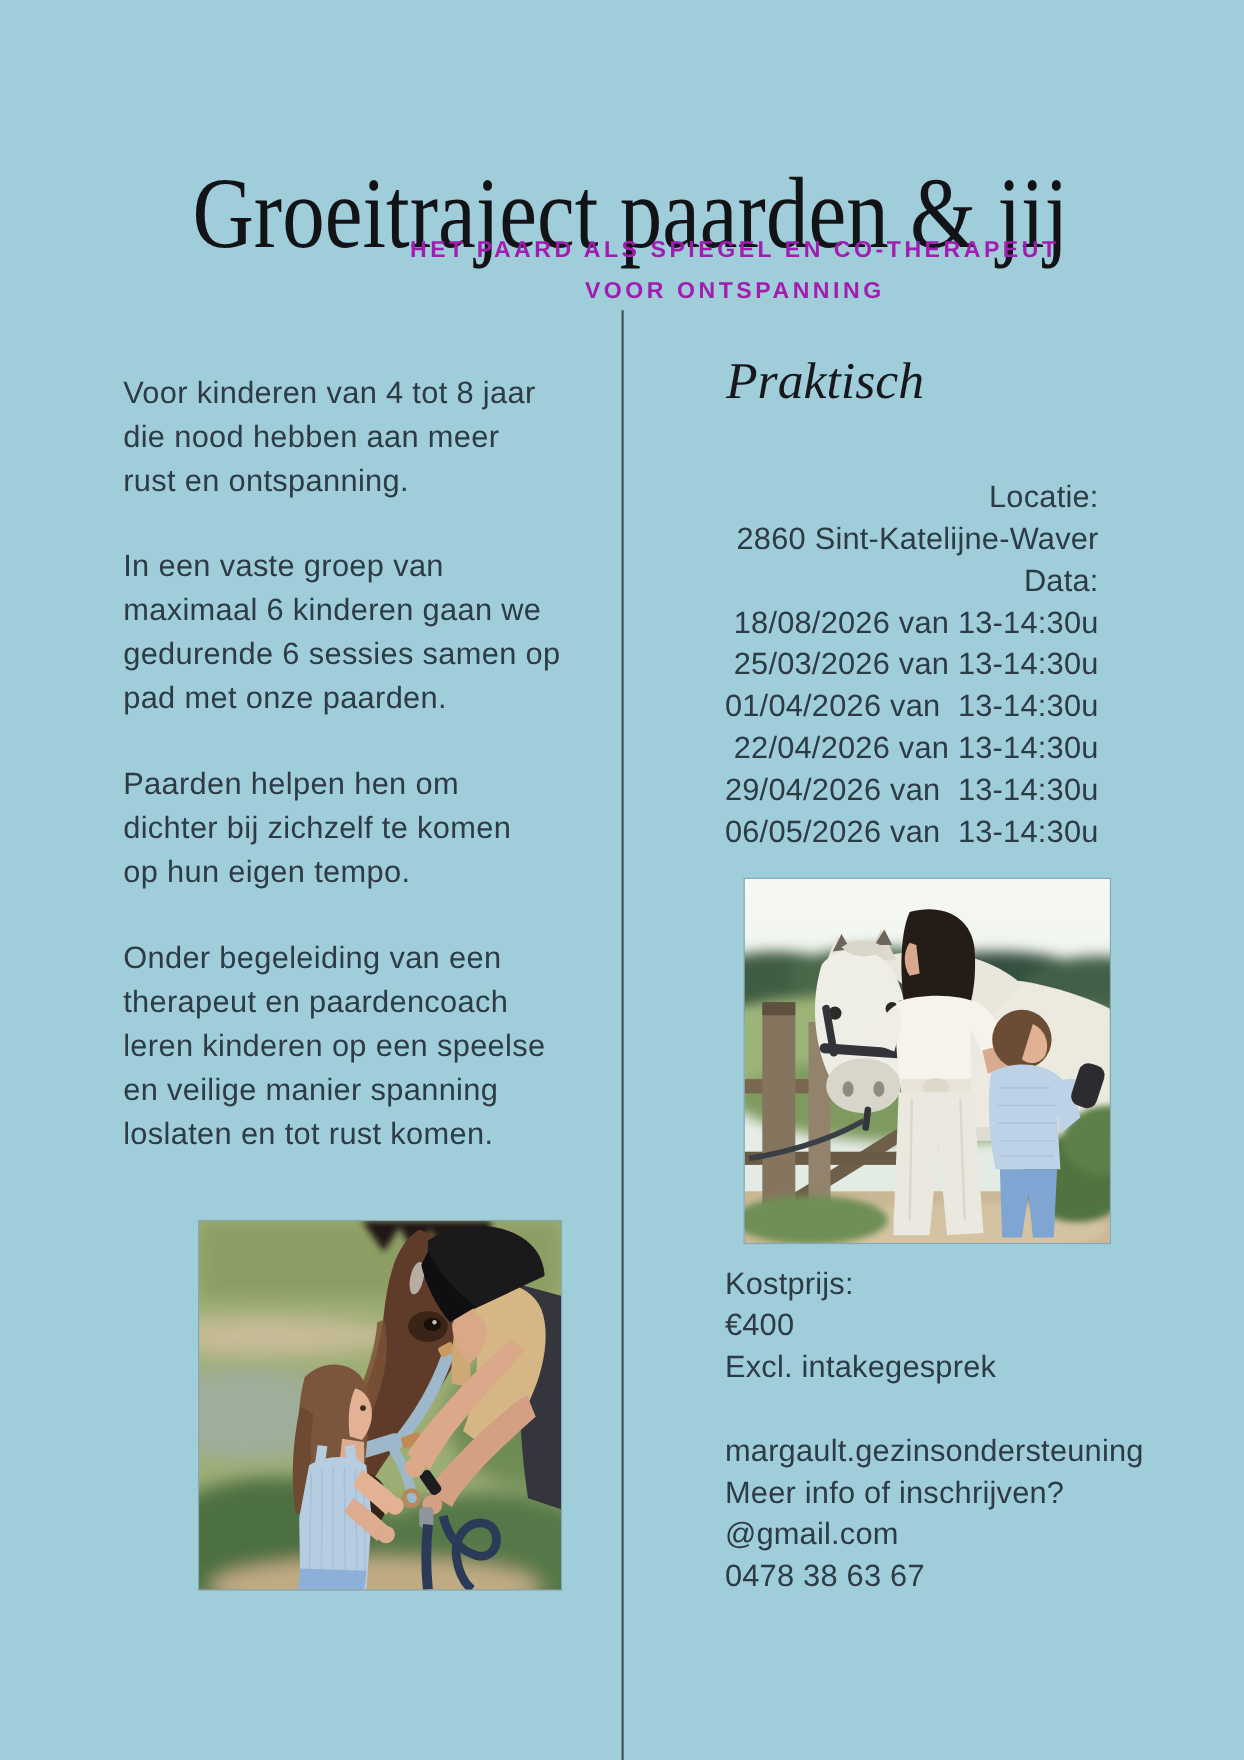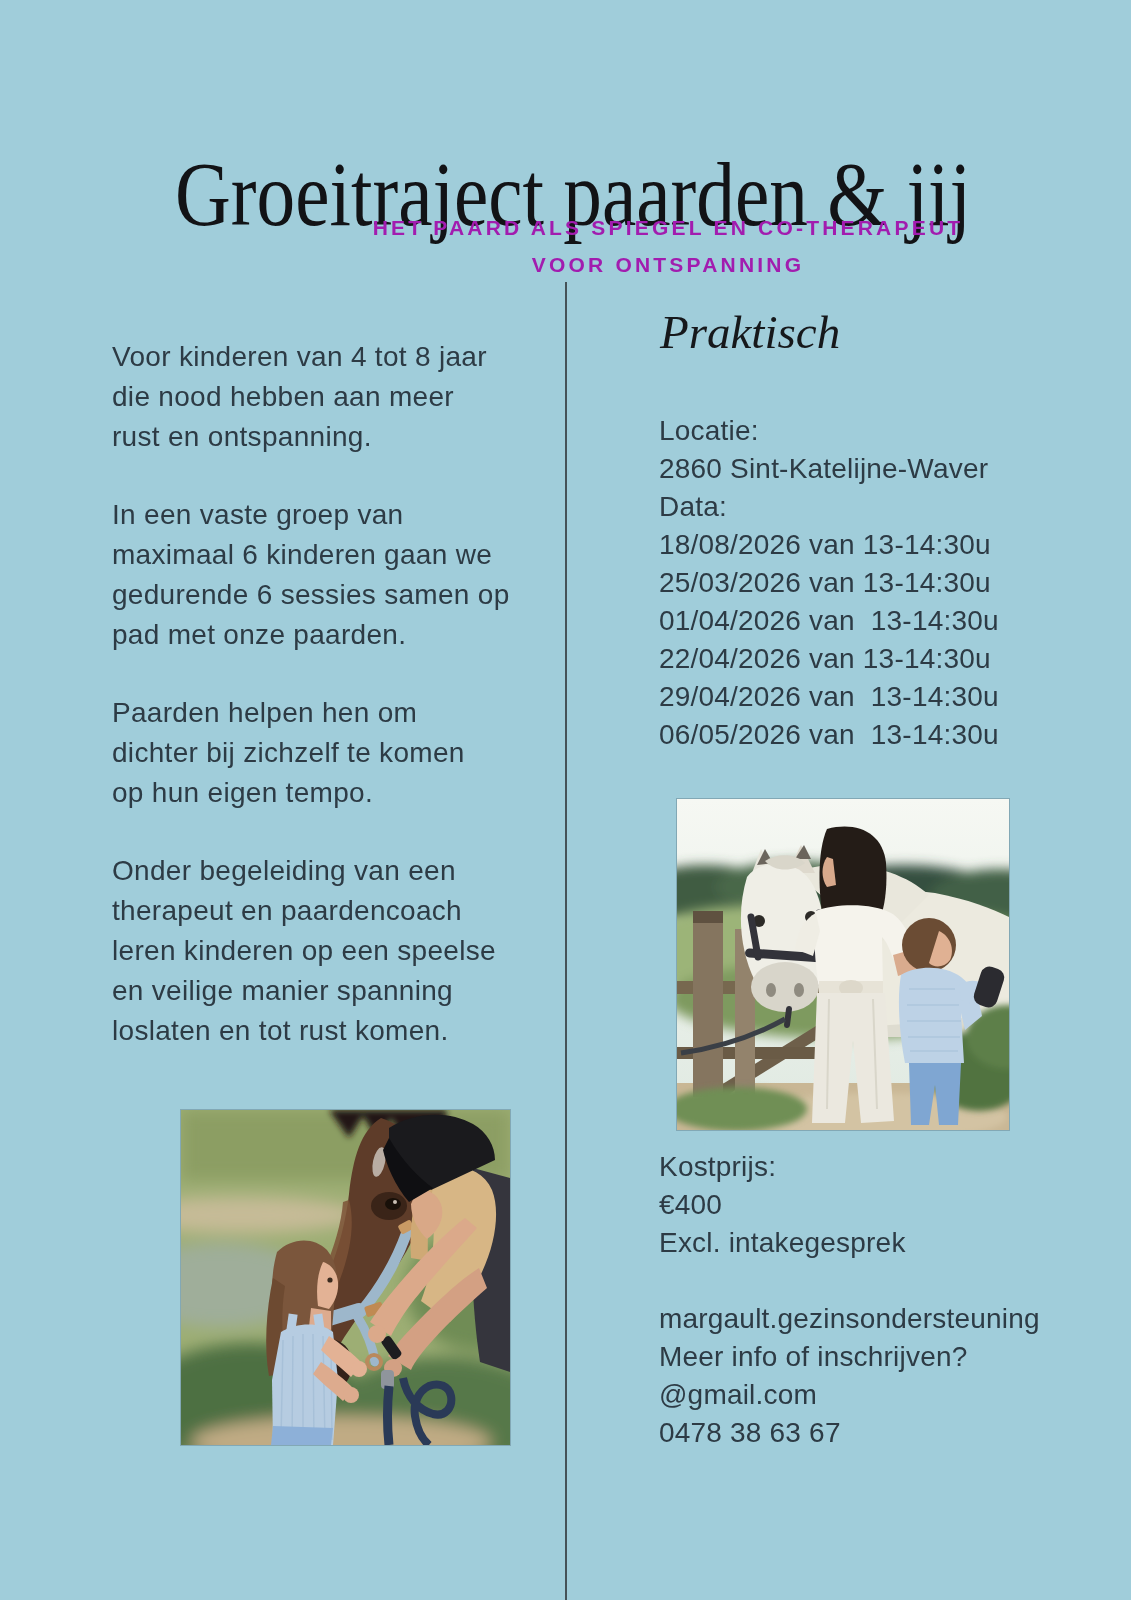--- a/index.html
+++ b/index.html
@@ -48,27 +48,27 @@
   .intro { position: absolute; left: 112px; top: 337px; }
   .intro p {
     margin: 0 0 38px 0;
     font-size: 28px;
     line-height: 40px;
     letter-spacing: 0.3px;
     white-space: nowrap;
   }
   .praktisch {
     position: absolute;
-    left: 660px; top: 305px;
+    left: 660px; top: 320px;
     font-family: "Liberation Serif", serif;
     font-style: italic;
     font-size: 47px;
     color: #16181b;
   }
-  .practical { position: absolute; left: 659px; top: 412px; }
+  .practical { position: absolute; left: 659px; top: 433px; text-align: right; }
   .practical .line, .dates .line, .price .line, .contact .line {
     font-size: 28px;
     line-height: 38px;
     letter-spacing: 0.2px;
     white-space: pre;
   }
   .price { position: absolute; left: 659px; top: 1148px; }
   .contact { position: absolute; left: 659px; top: 1300px; }
   .photo {
     position: absolute;

